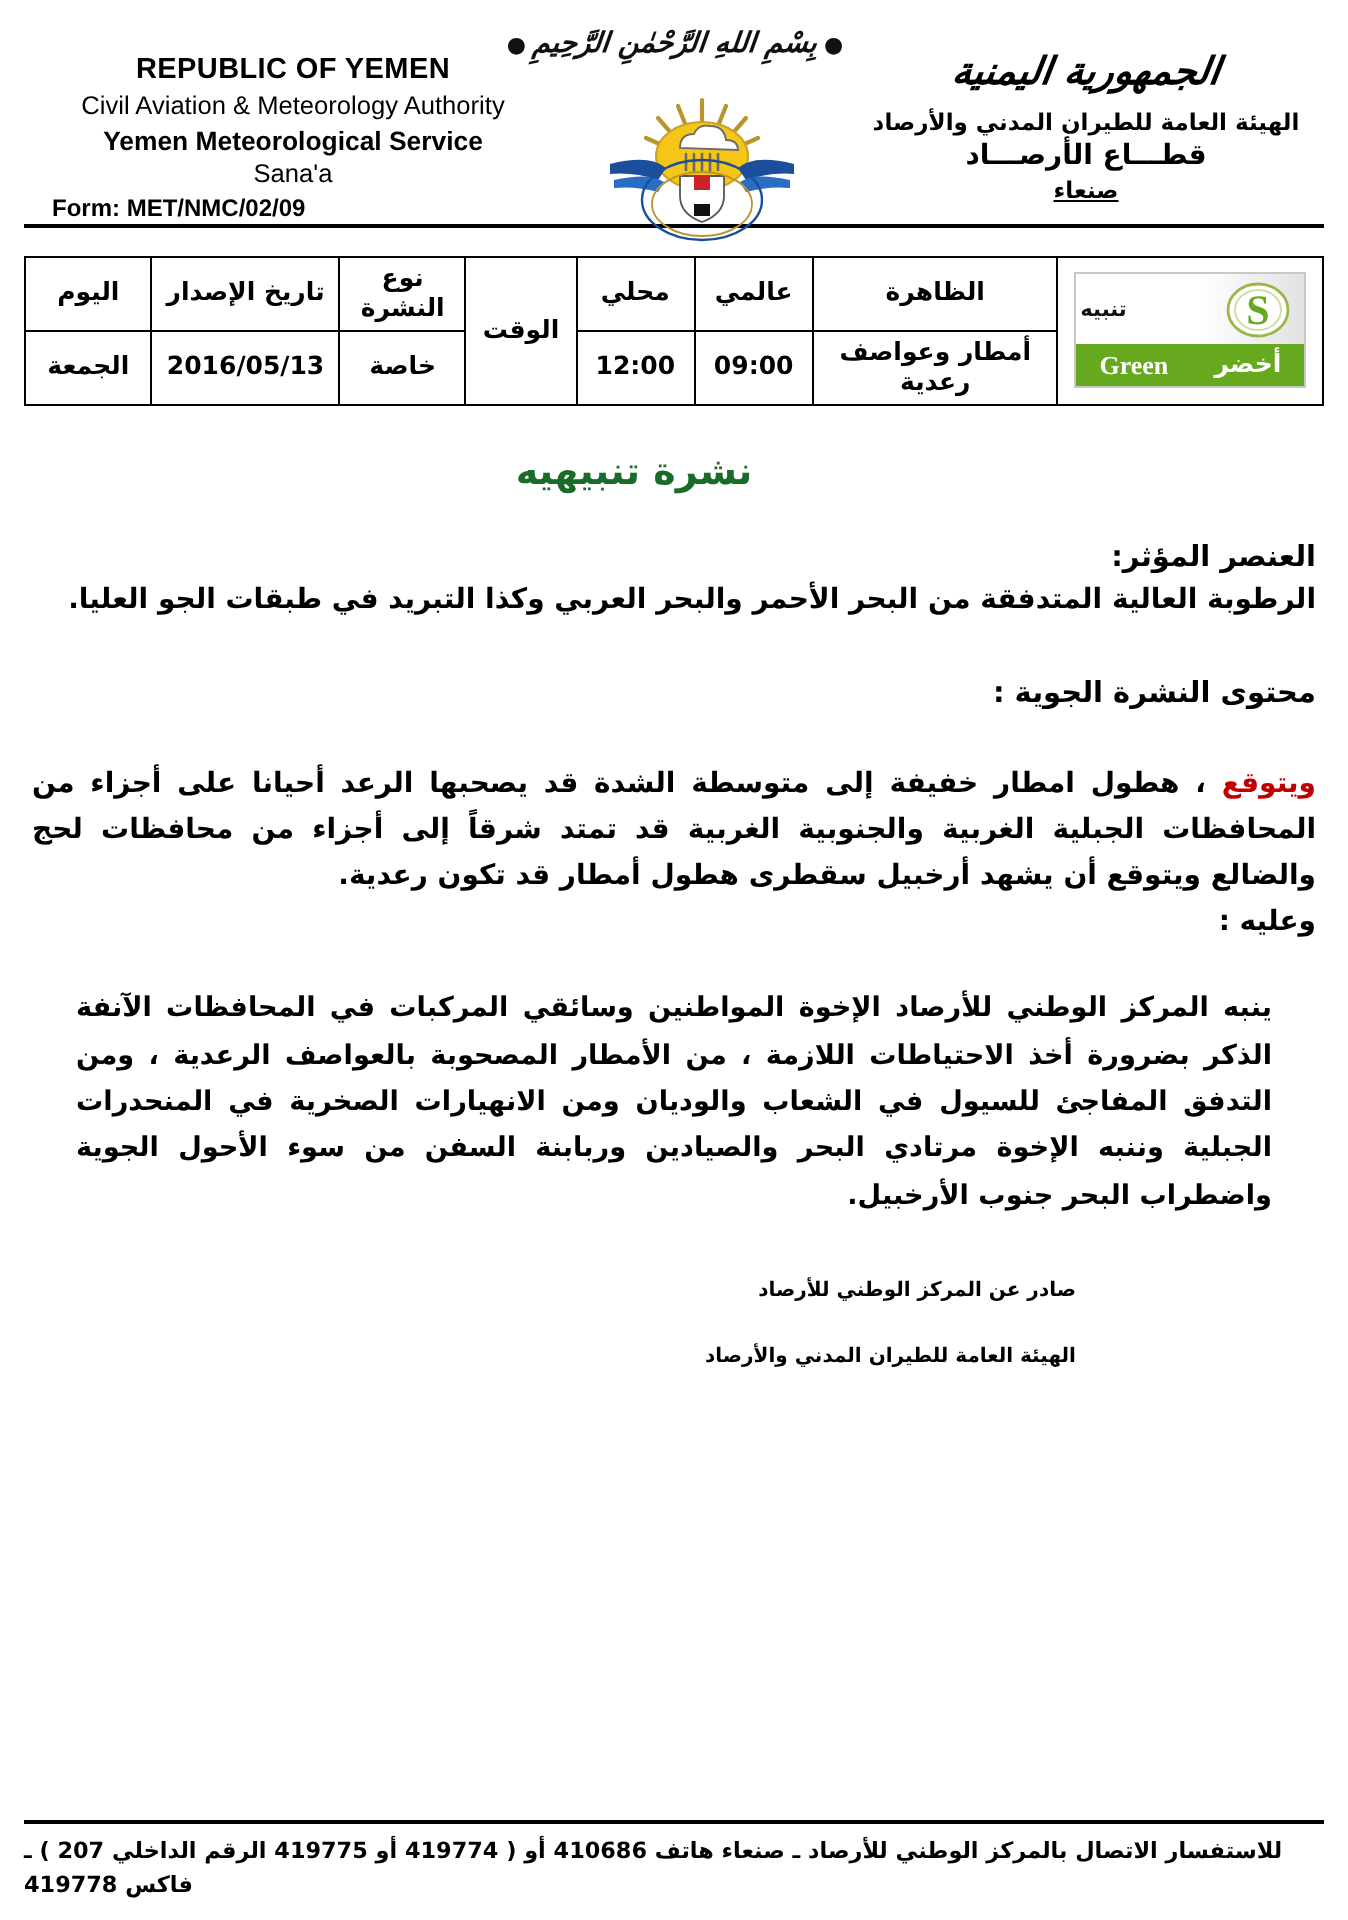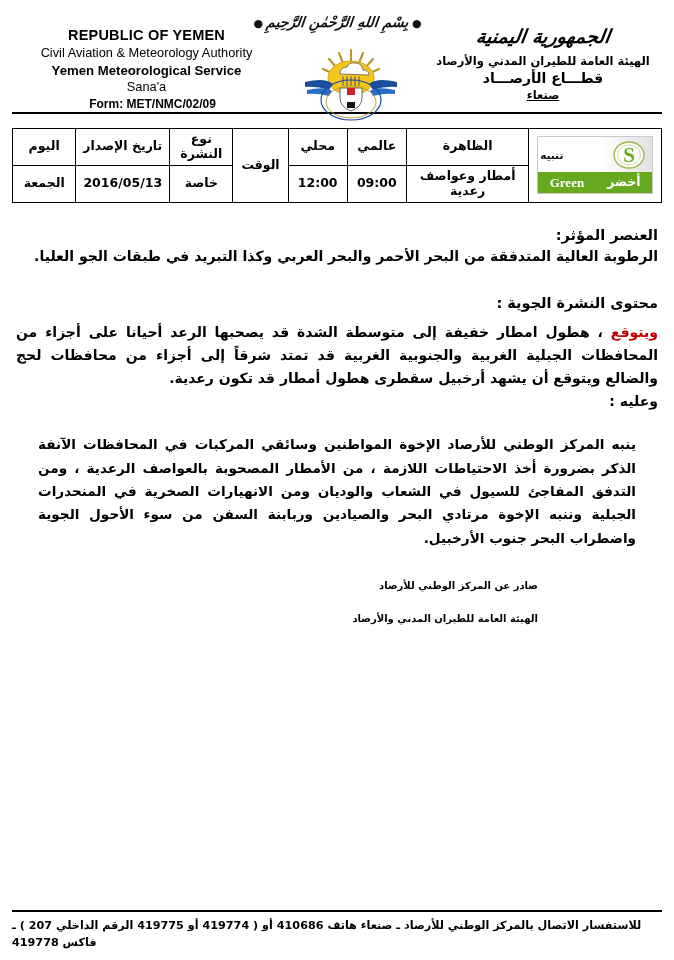--- a/index.html
+++ b/index.html
@@ -56,21 +56,21 @@
     top: 26px;
     width: 265px;
     text-align: center;
     font-family: "Liberation Sans", sans-serif;
     line-height: 1.32;
   }
   .hdr-left .l1 { font-size: 14.5px; font-weight: bold; letter-spacing: 0.2px; }
   .hdr-left .l2 { font-size: 12.8px; font-weight: normal; }
   .hdr-left .l3 { font-size: 13.2px; font-weight: bold; }
   .hdr-left .l4 { font-size: 12.8px; }
-  .hdr-left .l5 { font-size: 12px; font-weight: bold; text-align: center; padding-left: 12px; margin-top: 1px;}
+  .hdr-left .l5 { font-size: 12px; font-weight: bold; text-align: left; padding-left: 12px; margin-top: 1px;}
 
   .hdr-right {
     position: absolute;
     right: 16px;
     top: 24px;
     width: 230px;
     text-align: center;
     direction: rtl;
     font-family: "DejaVu Sans", sans-serif;
     line-height: 1.36;
@@ -216,21 +216,21 @@
     text-justify: inter-word;
   }
 
   .blk-influence { margin-top: 24px; }
   .blk-influence .sec-label { text-align: right; }
   .blk-influence .para { margin-top: 2px; }
 
   .blk-content { margin-top: 28px; }
   .blk-content .para { margin-top: 3px; }
 
-  .blk-forecast { margin-top: 10px; }
+  .blk-forecast { margin-top: 26px; }
   .hl-red { color: #c00000; }
 
   .blk-advice {
     margin-top: 24px;
     padding: 0 22px;
   }
   .blk-advice .para {
     font-size: 13.6px;
     line-height: 1.72;
     text-align: justify;
@@ -379,20 +379,21 @@
         <td>خاصة</td>
         <td>2016/05/13</td>
         <td>الجمعة</td>
       </tr>
     </tbody>
   </table>
 </div>
 
 <div class="doc-body">
 
+  <div class="bulletin-title">نشرة تنبيهيه</div>
 
   <div class="blk-influence">
     <div class="sec-label">العنصر المؤثر:</div>
     <p class="para">الرطوبة العالية المتدفقة من البحر الأحمر والبحر العربي وكذا التبريد في طبقات الجو العليا.</p>
   </div>
 
   <div class="blk-content">
     <div class="sec-label">محتوى النشرة الجوية :</div>
   </div>
 

